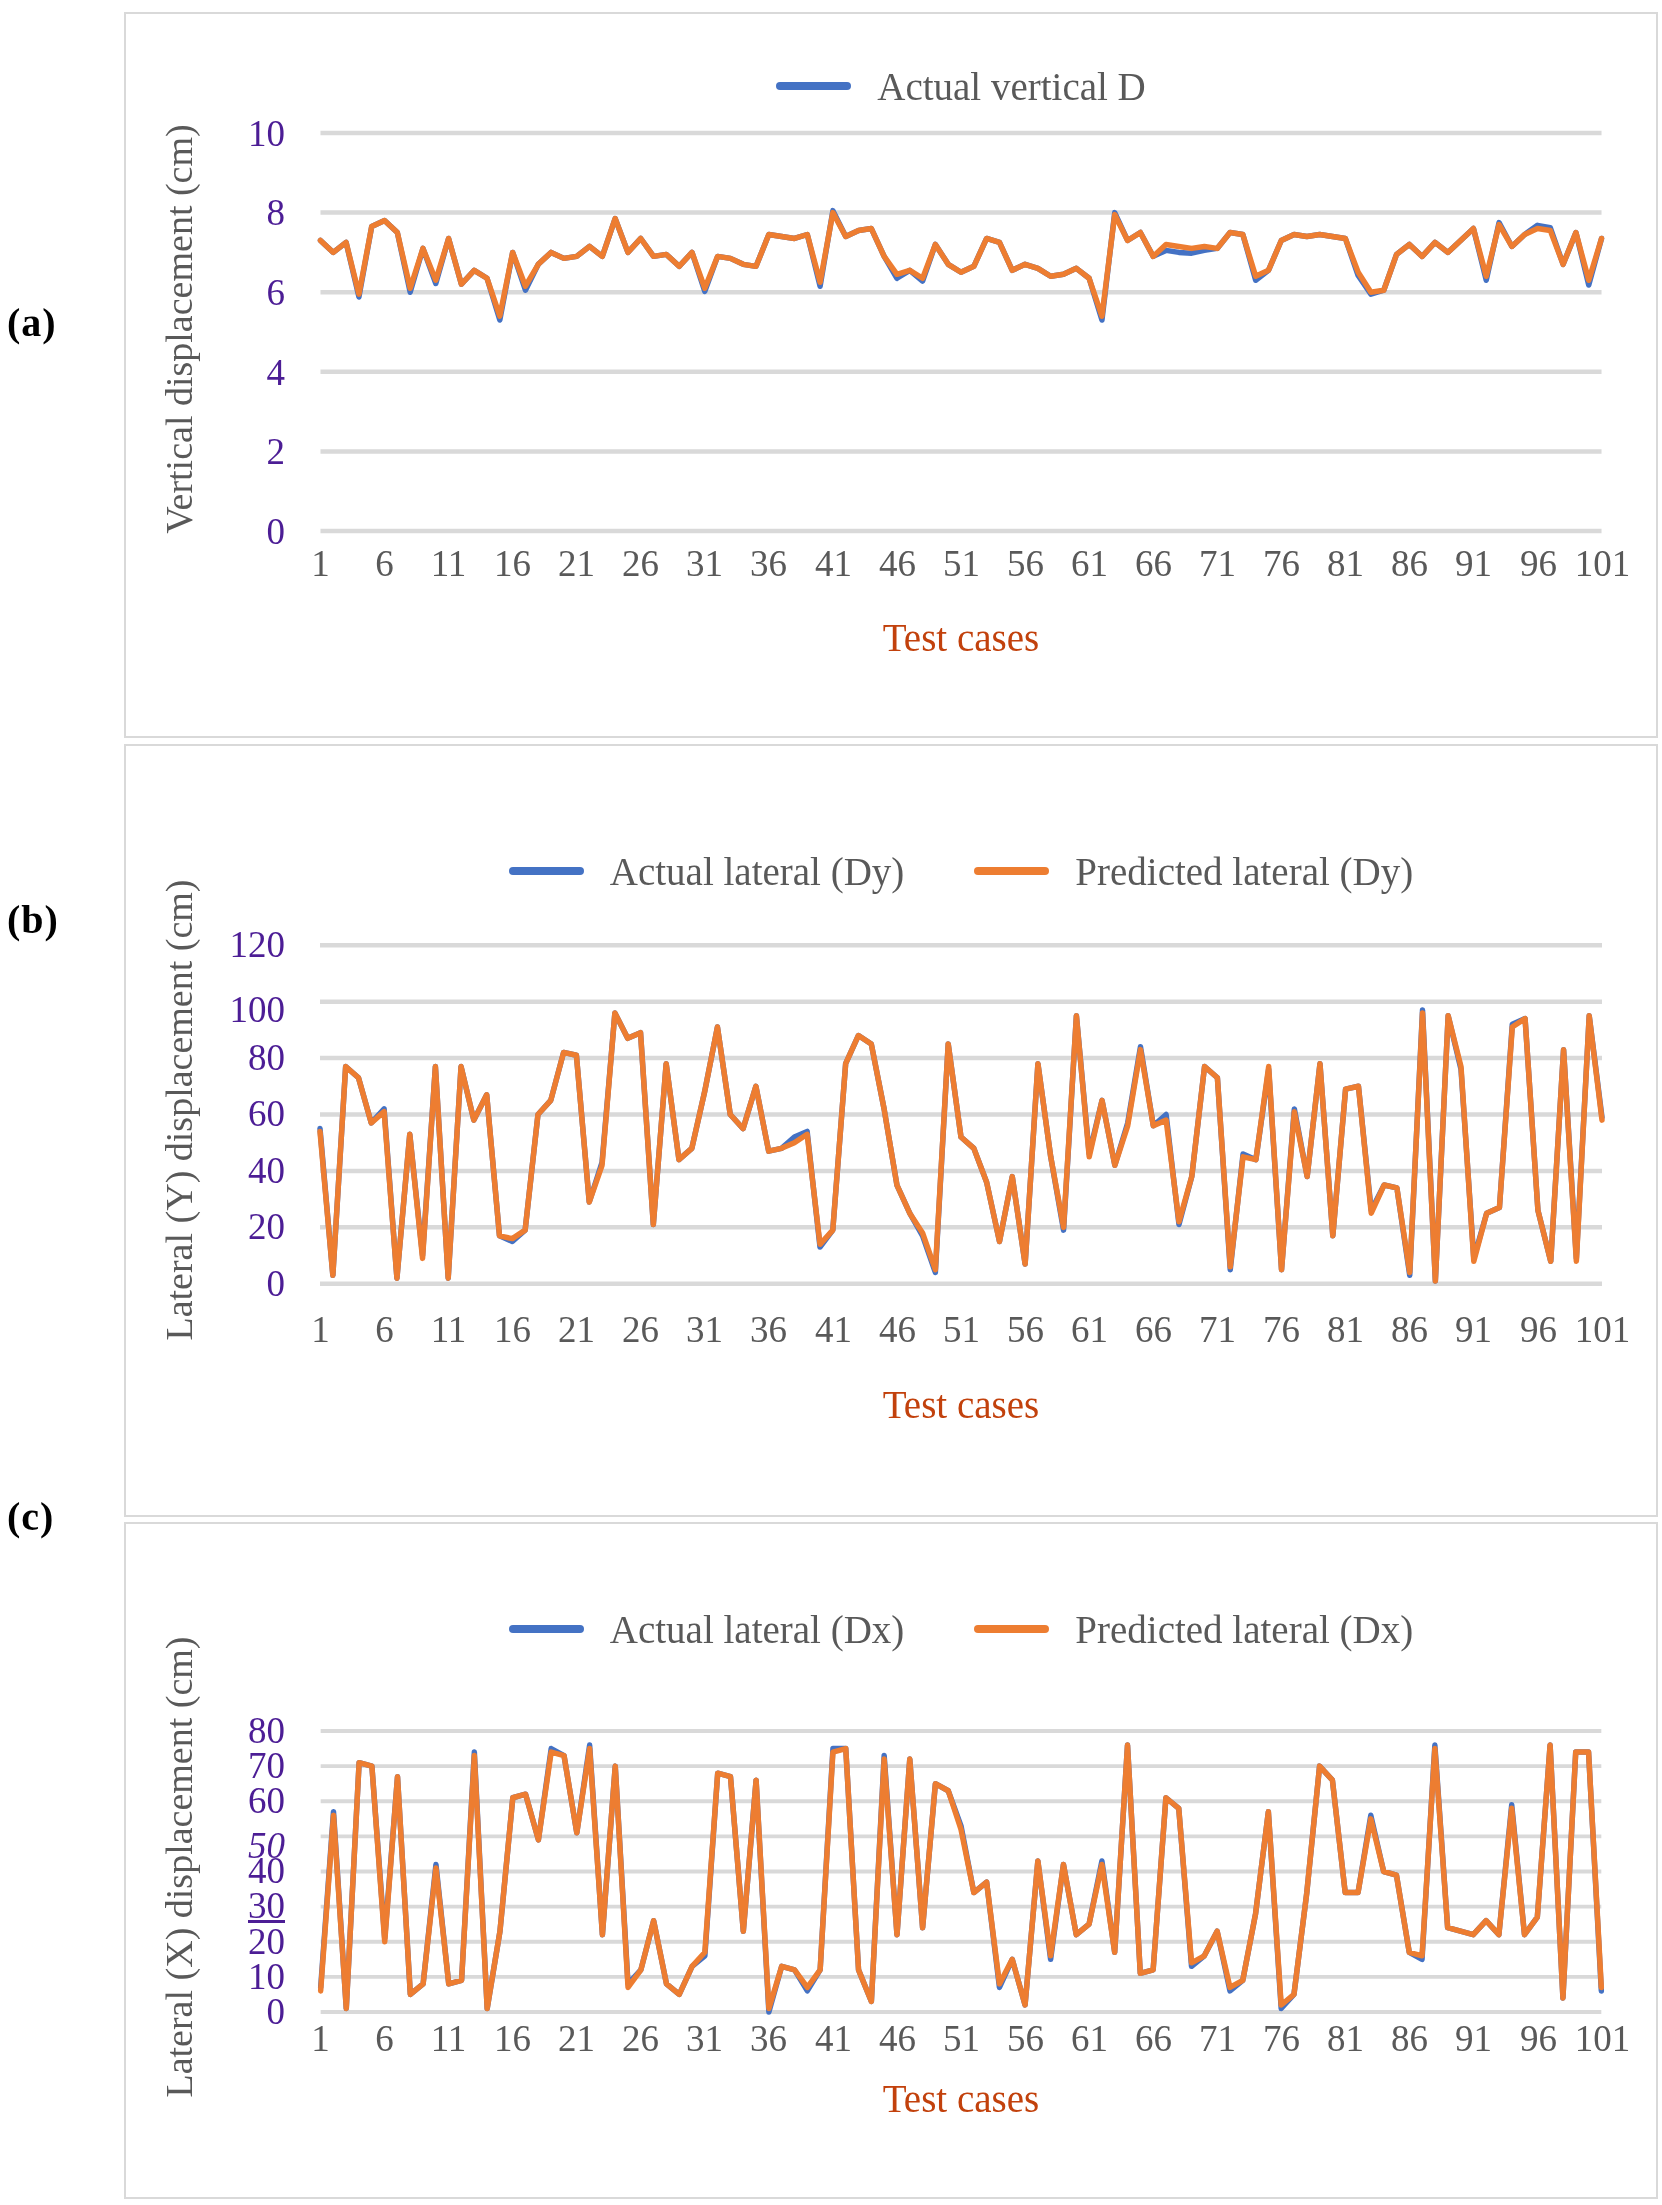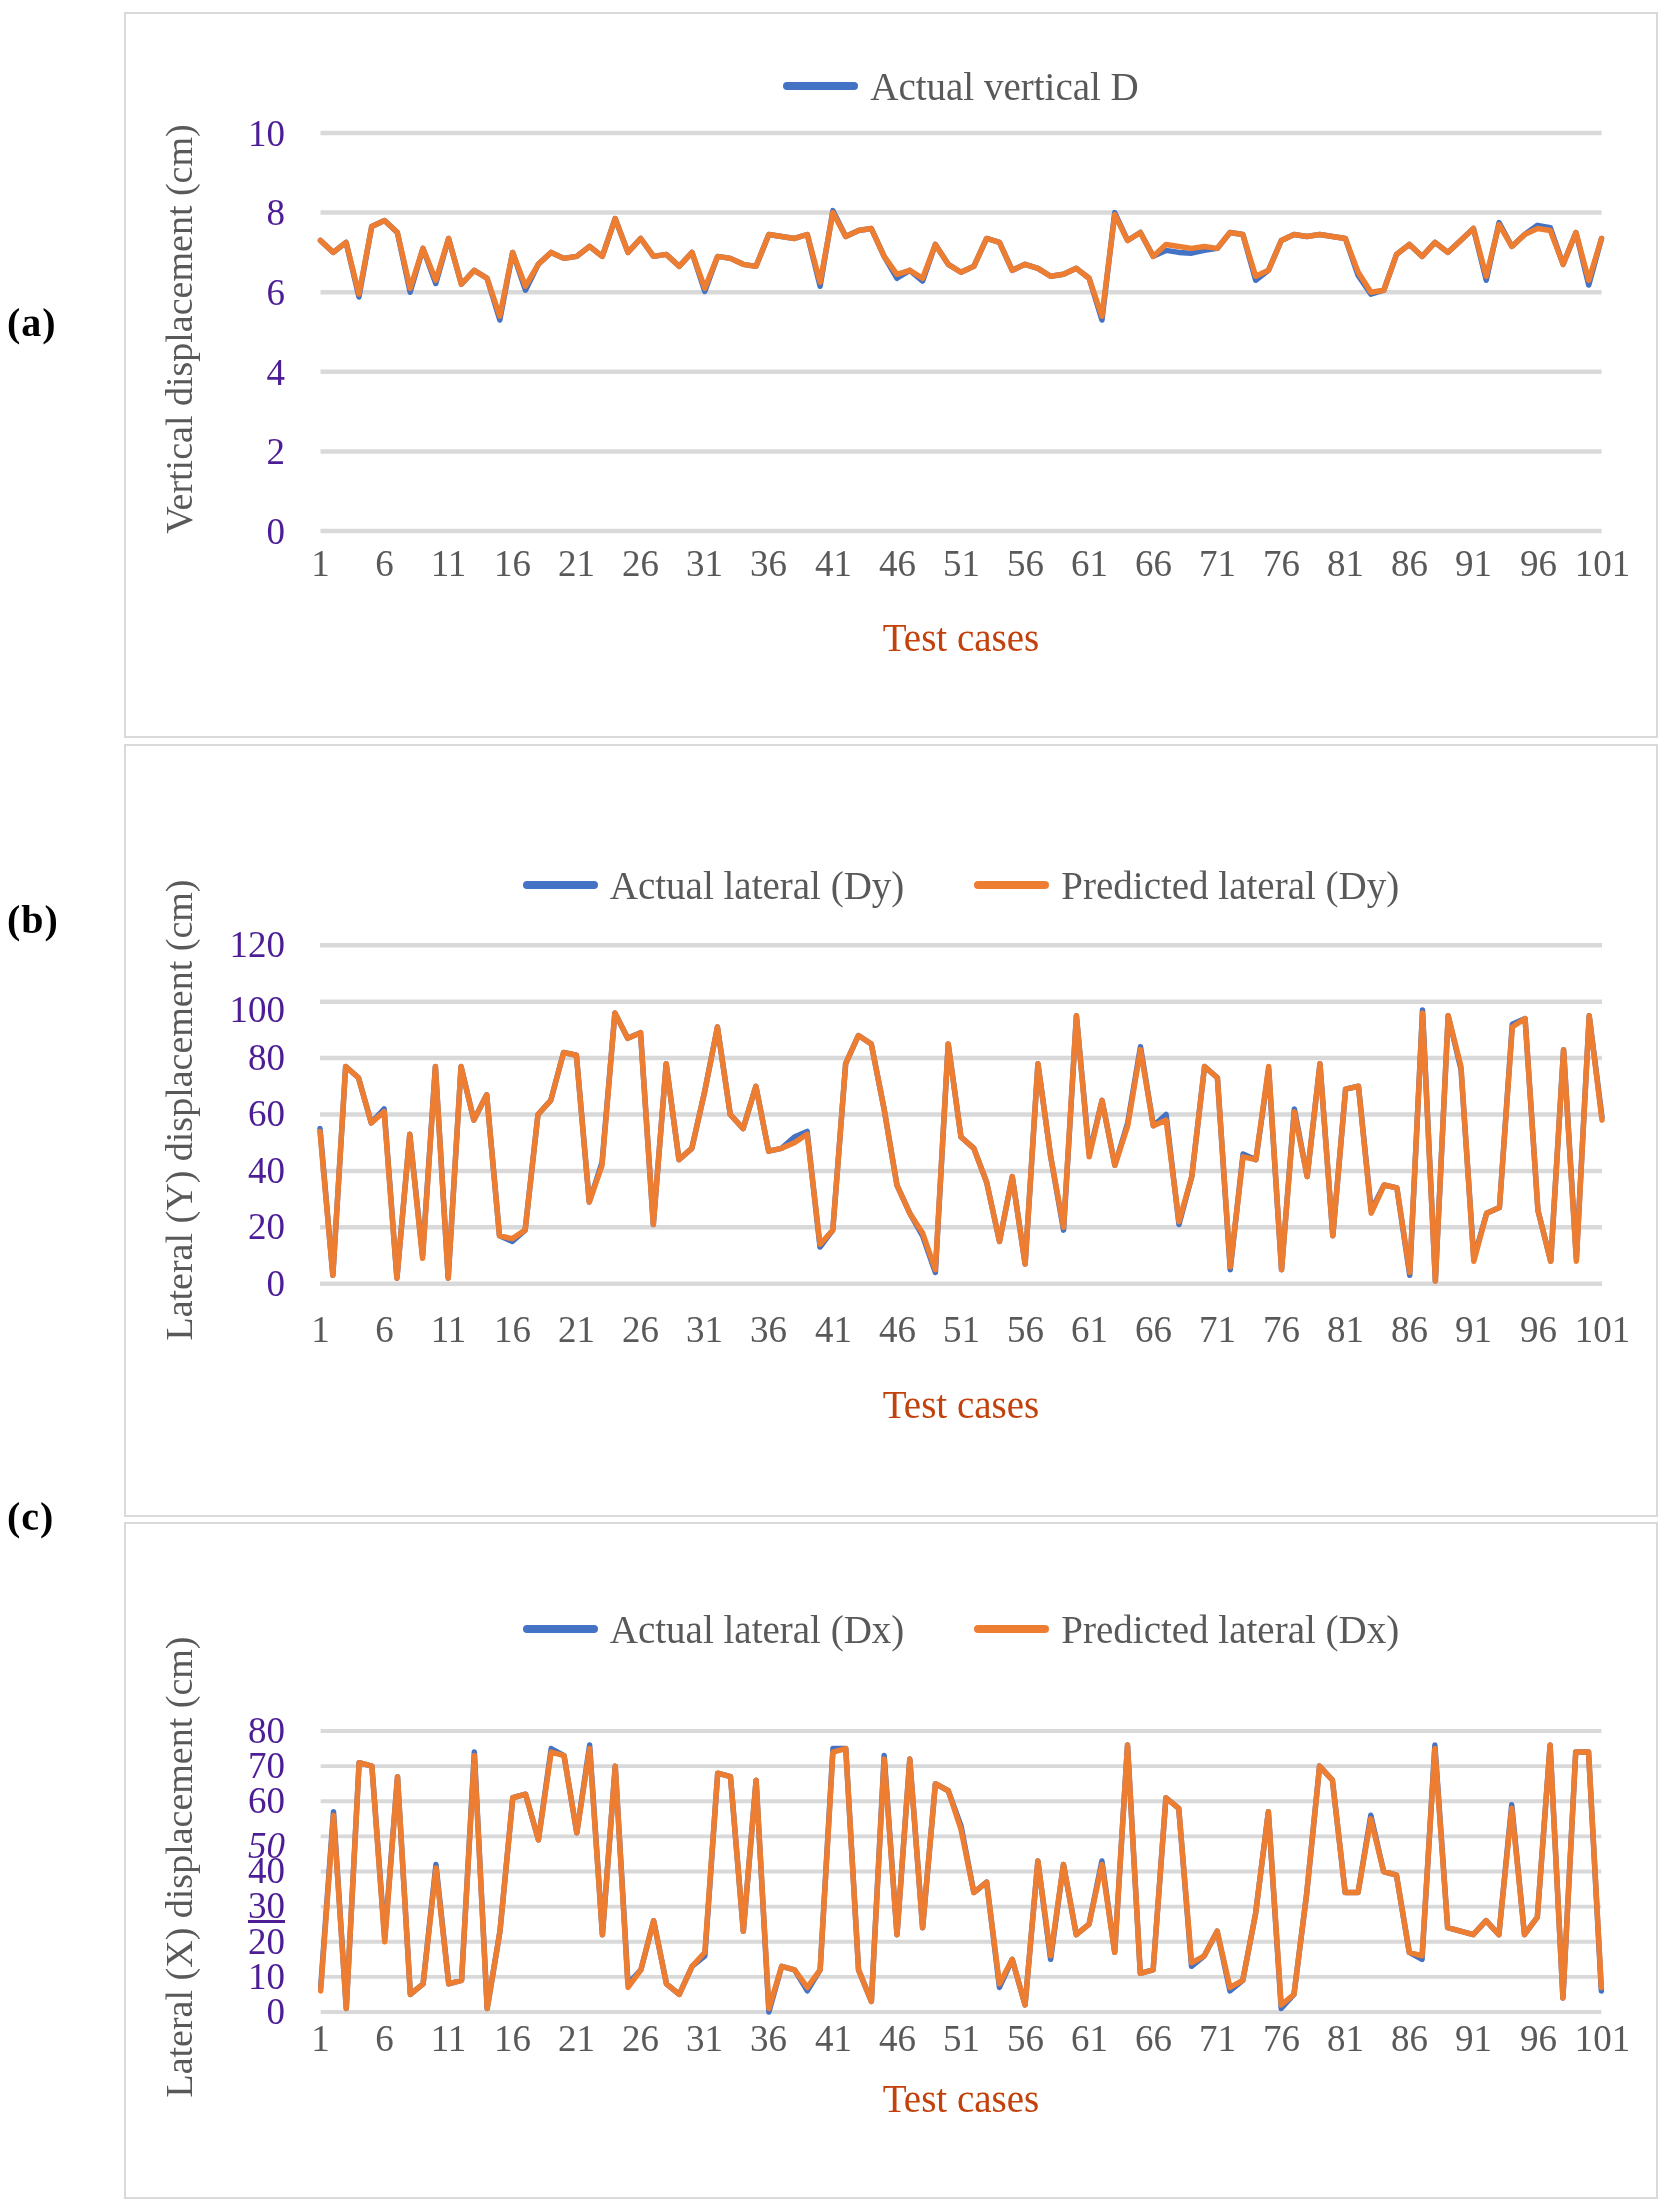--- a/index.html
+++ b/index.html
@@ -7,21 +7,21 @@
   .figure{position:absolute;left:0;top:0;width:1662px;height:2205px;background:#ffffff;overflow:hidden;}
   .panel{position:absolute;left:124px;width:1534px;background:#ffffff;border:2.5px solid #D9D9D9;box-sizing:border-box;}
   #panel-0{top:12px;height:726px;}
   #panel-1{top:744px;height:773px;}
   #panel-2{top:1522px;height:677px;}
   .panel-label{position:absolute;left:7px;width:90px;font-weight:bold;font-size:40px;color:#000;letter-spacing:1px;}
   #plabel-0{top:299px;}
   #plabel-1{top:896px;}
   #plabel-2{top:1493px;}
   .legend{position:absolute;left:194px;width:1282px;height:50px;display:flex;justify-content:center;align-items:center;gap:70px;}
-  .legend-item{display:flex;align-items:center;gap:12px;}
+  .legend-item{display:flex;align-items:center;gap:26px;}
   .swatch{display:inline-block;width:75px;height:8px;border-radius:4px;}
   .legend-text{font-size:39px;color:#595959;white-space:nowrap;}
   .ylabel{position:absolute;width:647px;text-align:center;font-size:38px;color:#595959;white-space:nowrap;transform:rotate(-90deg);transform-origin:center center;}
   .xlabel{position:absolute;left:194px;width:1282px;text-align:center;font-size:39px;color:#c2410c;}
   .plot-svg{position:absolute;overflow:visible;}
   .ytick{position:absolute;left:0;text-align:right;font-size:37px;color:#4c1d95;line-height:52px;}
   .xtick{position:absolute;width:85px;text-align:center;font-size:37px;color:#595959;line-height:52px;}
 </style>
 </head>
 <body>
@@ -75,21 +75,21 @@
       <span class="xtick" style="left: 1049px; top: 524px;">71</span>
       <span class="xtick" style="left: 1113px; top: 524px;">76</span>
       <span class="xtick" style="left: 1177px; top: 524px;">81</span>
       <span class="xtick" style="left: 1241px; top: 524px;">86</span>
       <span class="xtick" style="left: 1305px; top: 524px;">91</span>
       <span class="xtick" style="left: 1370px; top: 524px;">96</span>
       <span class="xtick" style="left: 1434px; top: 524px;">101</span>
     </section>
 
   <section class="panel" id="panel-1">
-    <div class="legend" id="legend-1" style="top: 114px;">
+    <div class="legend" id="legend-1" style="top: 100px;">
       <div class="legend-item">
         <span class="swatch" id="sw-1-0" style="background: rgb(68, 114, 196);"></span>
         <span class="legend-text">Actual lateral (Dy)</span>
       </div>
       <div class="legend-item">
         <span class="swatch" id="sw-1-1" style="background: rgb(237, 125, 49);"></span>
         <span class="legend-text">Predicted lateral (Dy)</span>
       </div>
     </div>
     <div class="ylabel" id="ylabel-1" style="left: -271px; top: 342px;">Lateral (Y) displacement (cm)</div>

